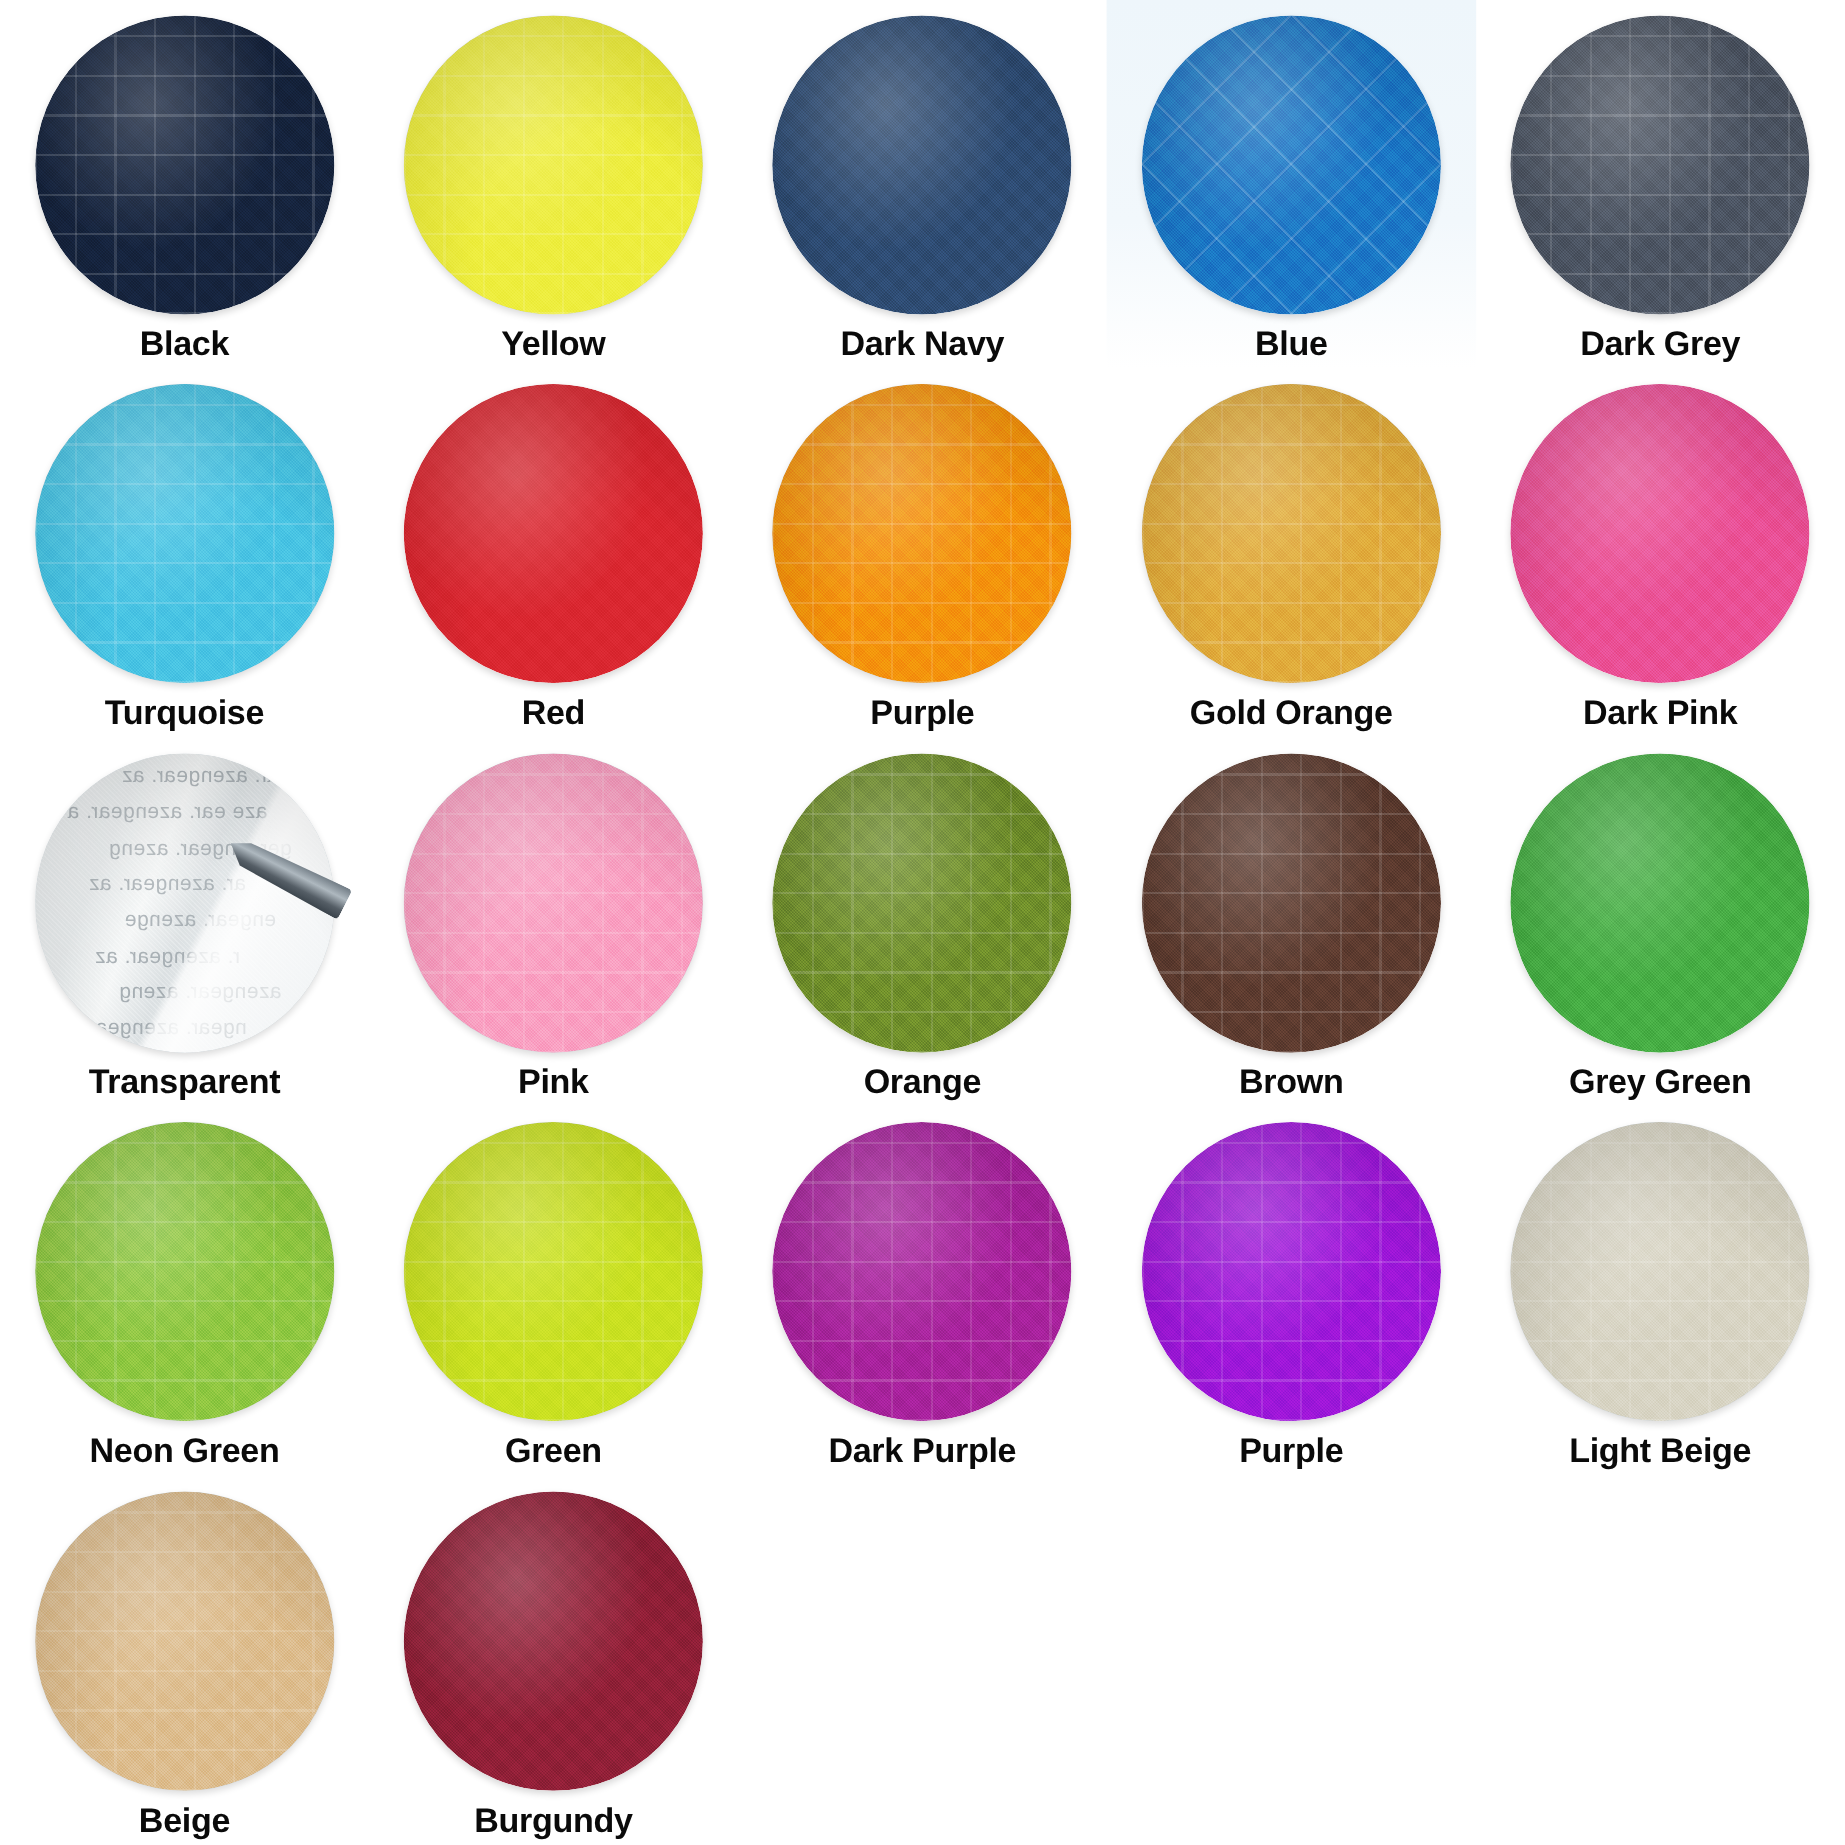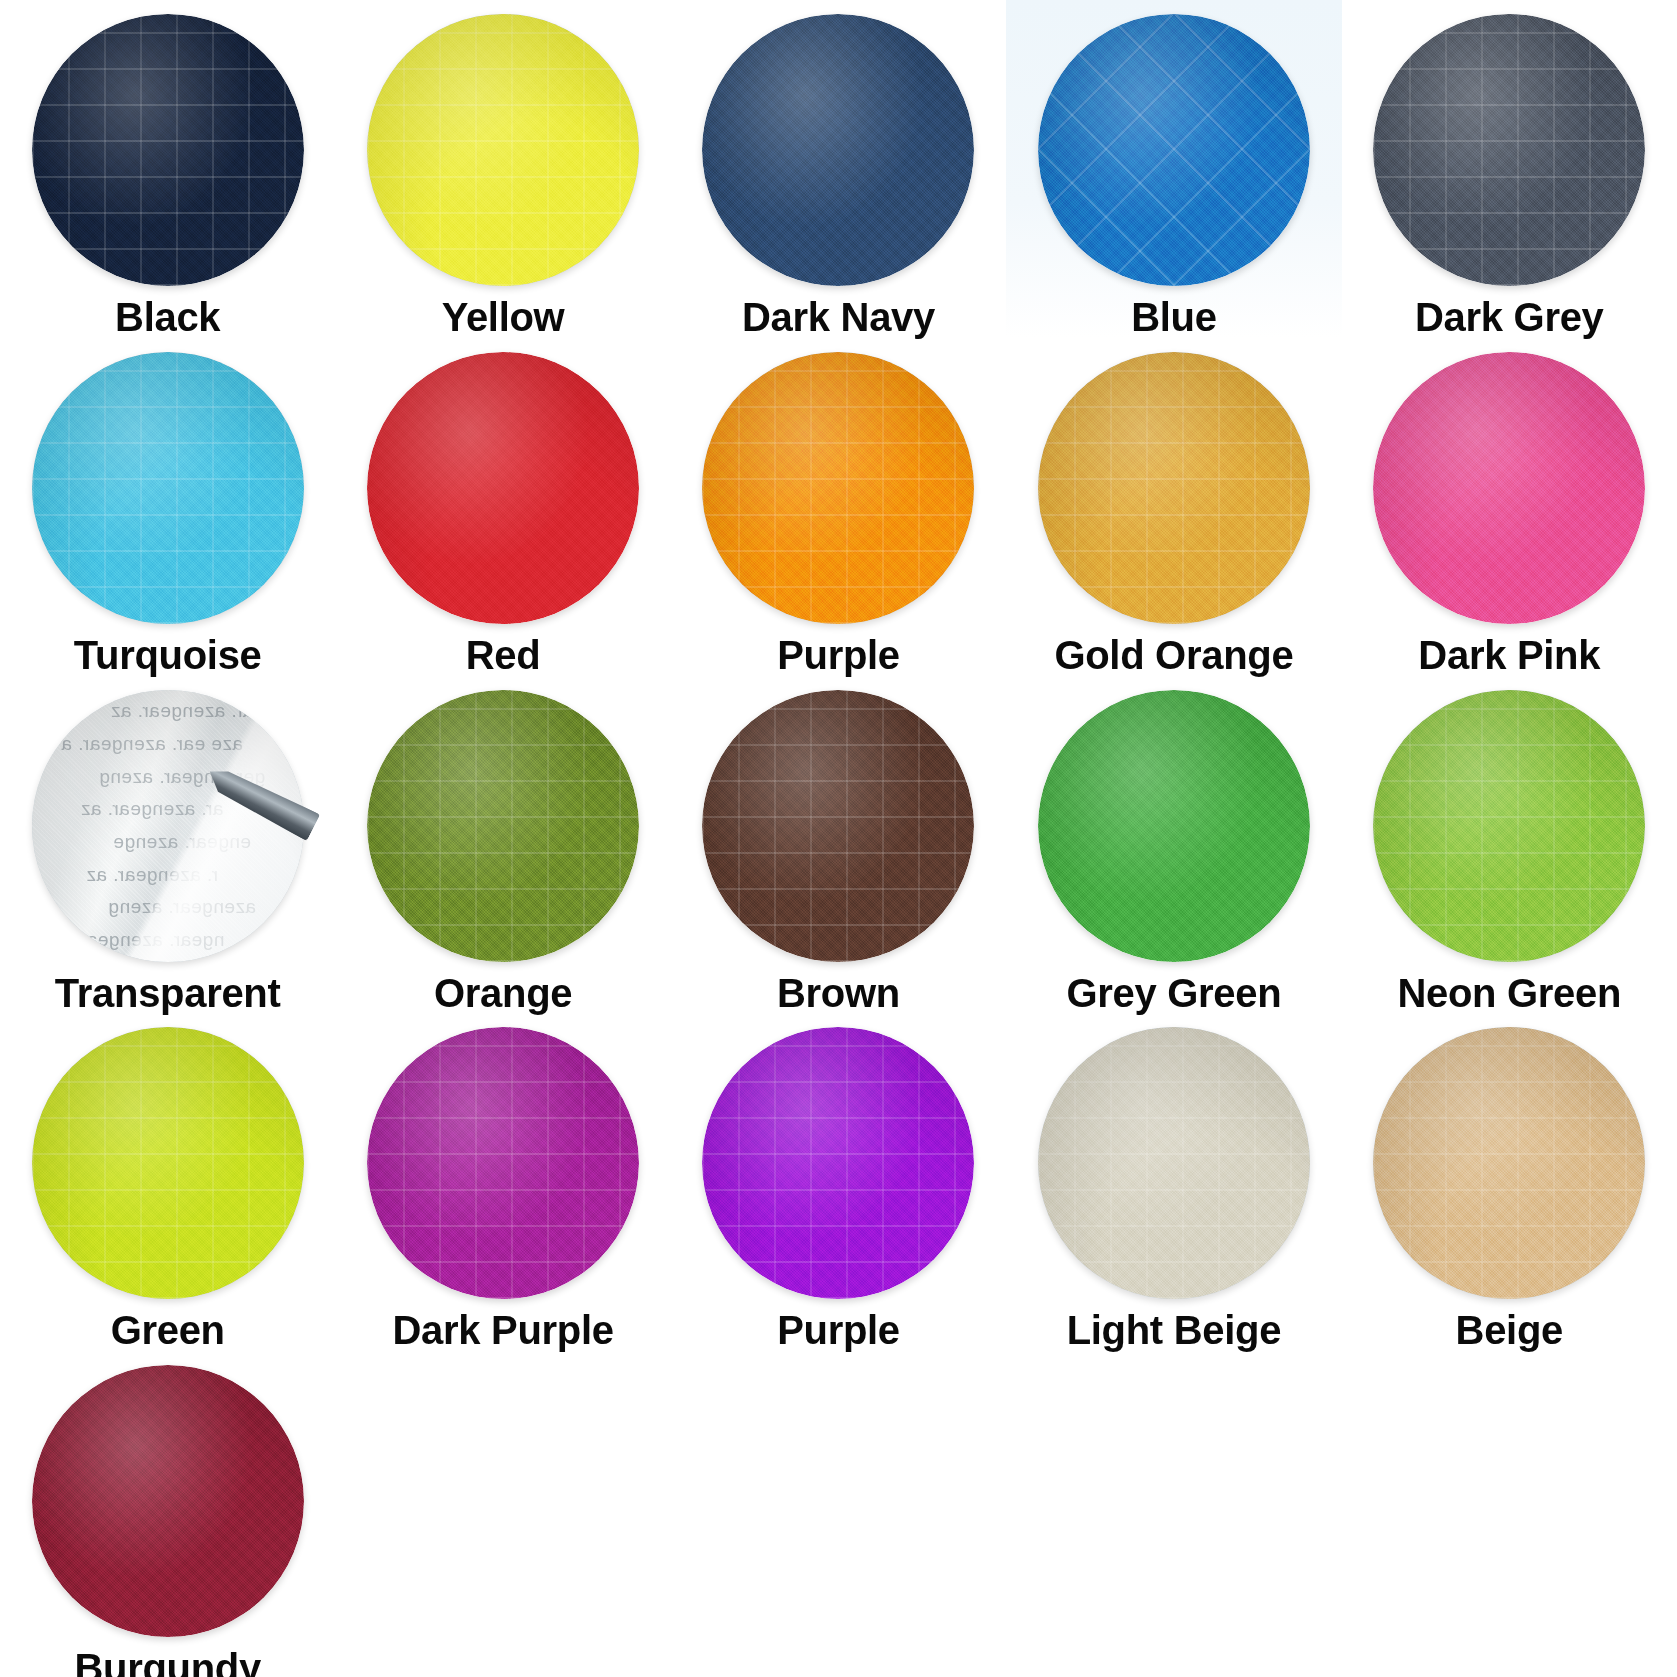--- a/index.html
+++ b/index.html
@@ -180,21 +180,21 @@
     border-radius: 3px 4px 4px 3px;
     transform: rotate(27deg);
     clip-path: polygon(0% 40%, 14% 12%, 100% 0%, 100% 100%, 14% 88%);
     box-shadow: -2px 2px 5px rgba(0,0,0,0.25);
   }
 
   .swatch-label {
     margin-top: 11px;
     font-family: "Liberation Sans", sans-serif;
     font-weight: bold;
-    font-size: 40px;
+    font-size: 31px;
     line-height: 1.02;
     color: #0a0a0a;
     text-align: center;
     white-space: nowrap;
     letter-spacing: -0.3px;
   }
 </style>
 </head>
 <body>
 
@@ -323,20 +323,31 @@
           </div>
           <div class="film-peel"></div>
           <div class="sheen"></div>
         </div>
         <div class="tweezer"></div>
       </div>
       <div class="swatch-label">Transparent</div>
     </div>
     <div class="swatch-cell">
       <div class="disc-wrap">
+        <div class="disc outlined">
+          <div class="fill" style="background: rgb(249, 157, 192);"></div>
+          <div class="weave"></div>
+          <div class="grid"></div>
+          <div class="sheen"></div>
+        </div>
+      </div>
+      <div class="swatch-label">Pink</div>
+    </div>
+    <div class="swatch-cell">
+      <div class="disc-wrap">
         <div class="disc">
           <div class="fill" style="background: rgb(109, 140, 42);"></div>
           <div class="weave"></div>
           <div class="grid"></div>
           <div class="sheen"></div>
         </div>
       </div>
       <div class="swatch-label">Orange</div>
     </div>
     <div class="swatch-cell">

